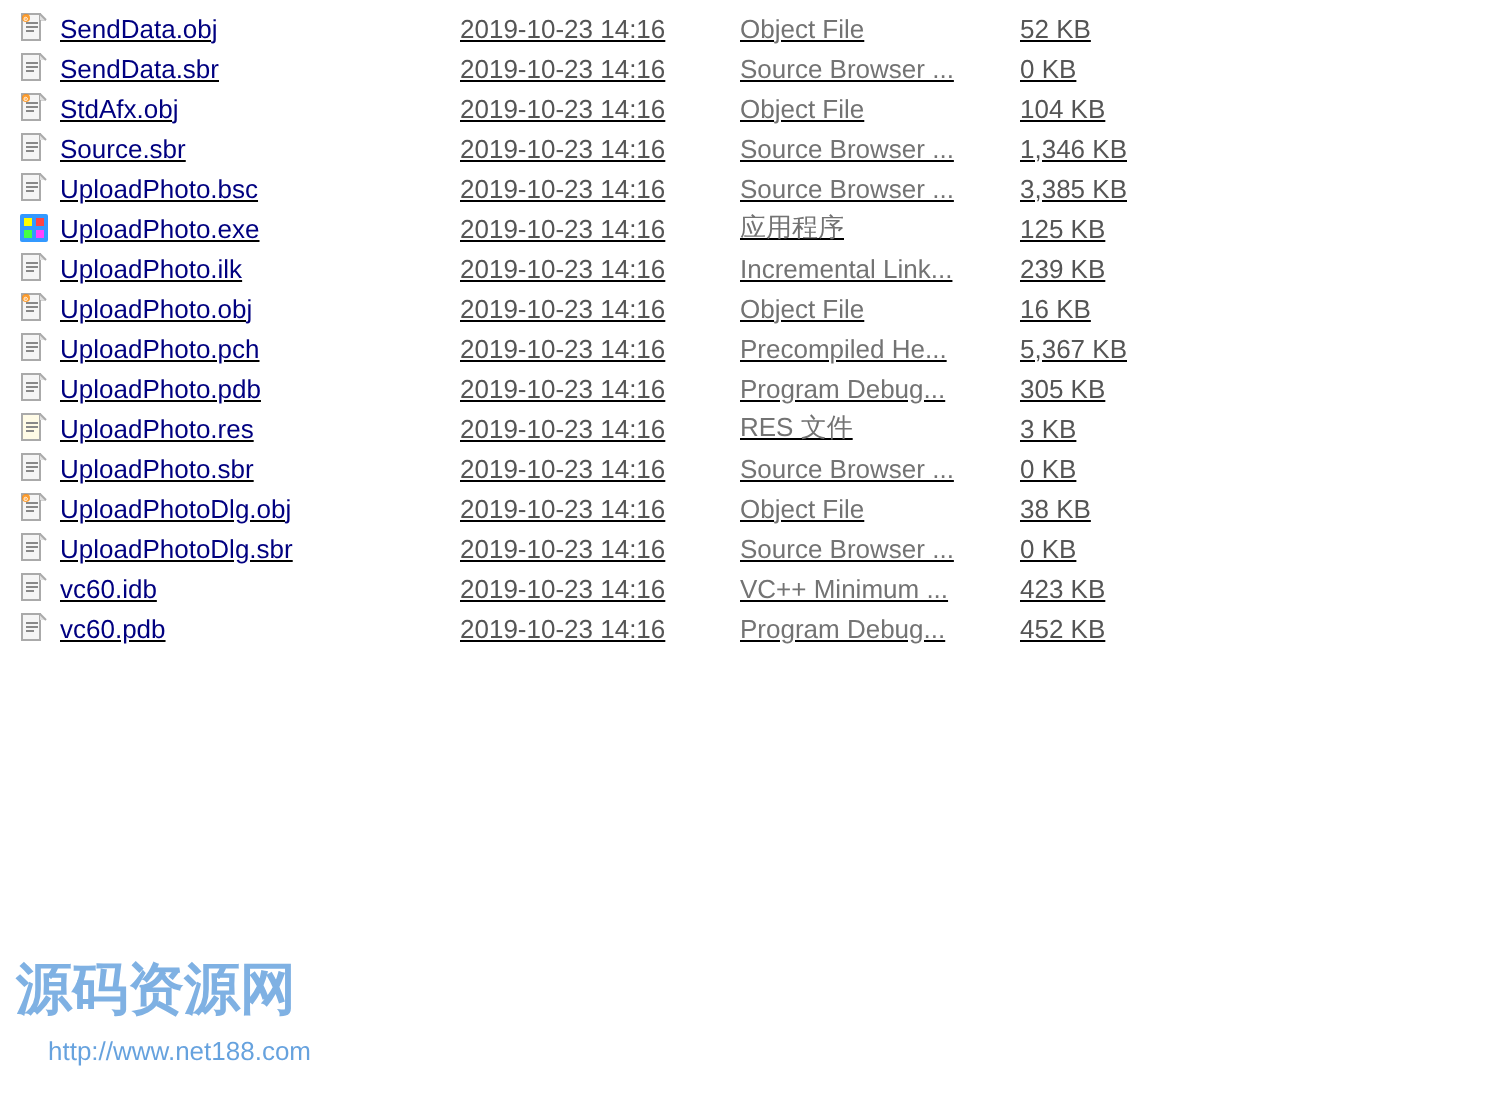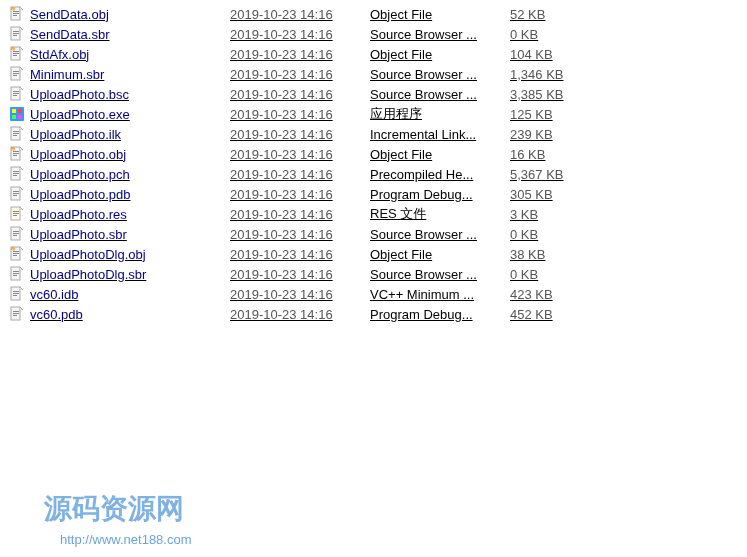--- a/index.html
+++ b/index.html
@@ -41,35 +41,34 @@
       color: #000080;
     }
     .file-date {
       width: 140px;
       color: #555;
     }
     .file-type {
       width: 140px;
       overflow: hidden;
       white-space: nowrap;
-      color: #000000;
+      color: #737373;
     }
     .file-size {
       width: 80px;
       text-align: left;
       color: #555;
     }
 
     
     .watermark {
       position: absolute;
-      bottom: 10px;
+      bottom: 24px;
       left: 0;
       width: 200px;
-      margin-left: 36px;
     }
     .watermark-text {
       font-size: 28px;
       font-weight: bold;
       color: rgba(0, 100, 200, 0.5);
       padding: 4px 8px;
       font-family: '黑体', 'SimHei', Arial, sans-serif;
     }
     .watermark-url {
       font-size: 13px;
@@ -144,21 +143,21 @@
       <div class="file-icon">
         <svg width="16" height="16" viewBox="0 0 16 16">
         <rect x="2" y="1" width="9" height="13" fill="#f5f5f5" stroke="#aaa" stroke-width="1"></rect>
         <polygon points="11,1 14,4 11,4" fill="#e0e0e0"></polygon>
         <line x1="11" y1="1" x2="14" y2="4" stroke="#aaa" stroke-width="1"></line>
         <rect x="4" y="5" width="6" height="1" fill="#888"></rect>
         <rect x="4" y="7" width="6" height="1" fill="#888"></rect>
         <rect x="4" y="9" width="4" height="1" fill="#888"></rect>
       </svg>
       </div>
-      <span class="file-name">Minimum.sbr</span>
+      <span class="file-name">Source.sbr</span>
       <span class="file-date">2019-10-23 14:16</span>
       <span class="file-type">Source Browser ...</span>
       <span class="file-size">1,346 KB</span>
     </div>
     <div class="file-row">
       <div class="file-icon">
         <svg width="16" height="16" viewBox="0 0 16 16">
         <rect x="2" y="1" width="9" height="13" fill="#f5f5f5" stroke="#aaa" stroke-width="1"></rect>
         <polygon points="11,1 14,4 11,4" fill="#e0e0e0"></polygon>
         <line x1="11" y1="1" x2="14" y2="4" stroke="#aaa" stroke-width="1"></line>

